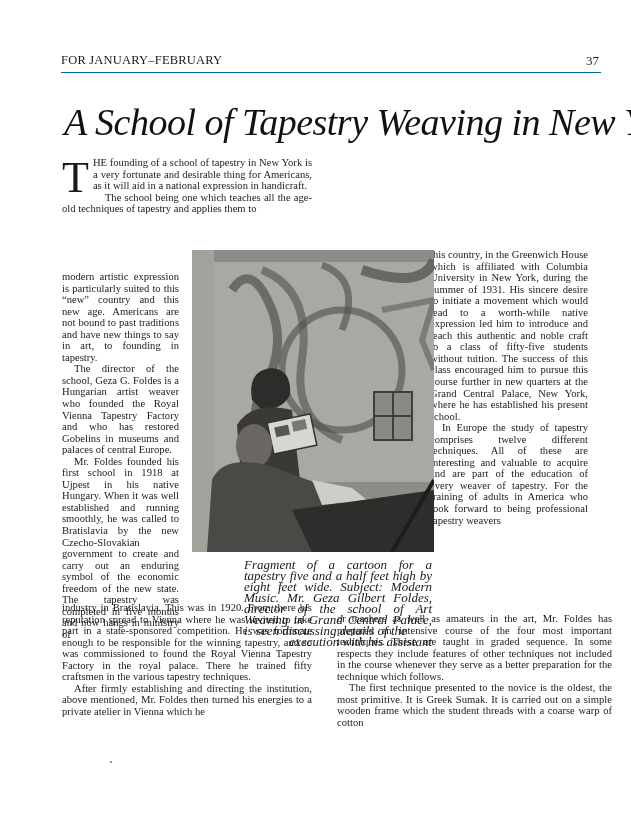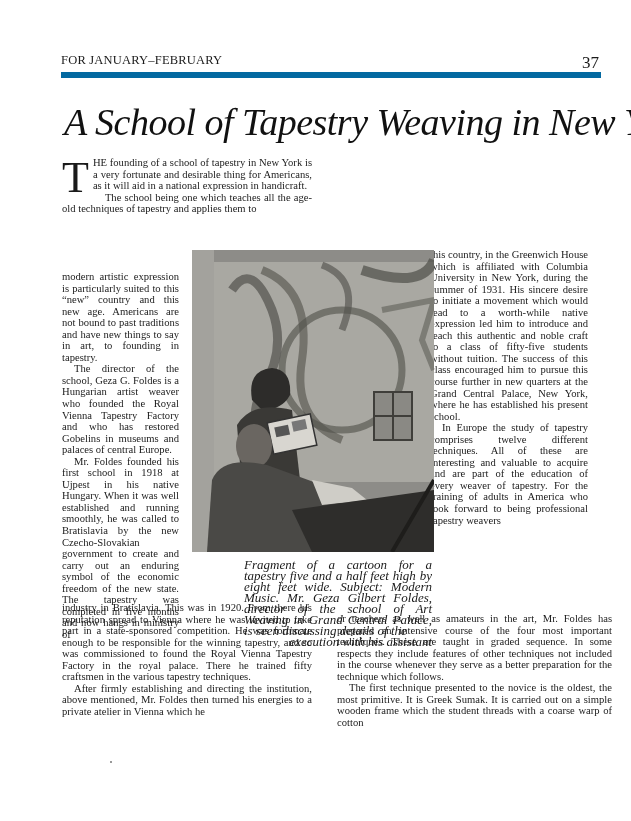--- a/index.html
+++ b/index.html
@@ -1,21 +1,21 @@
 <!DOCTYPE html>
 <html><head>
 <meta charset="utf-8">
 <style>
   html, body { margin:0; padding:0; background:#ffffff; }
   body { width:631px; height:821px; position:relative; overflow:hidden;
          font-family:"Liberation Serif","DejaVu Serif",serif; color:#1a1a1a; }
   .header { position:absolute; left:61px; top:52px; width:540px; height:20px;
-            border-bottom:6px solid #0369a1; }
+            border-bottom:1px solid #0369a1; }
   .header .left { position:absolute; left:0; top:1px; font-size:12.5px; letter-spacing:0.2px; }
-  .header .right { position:absolute; right:2px; top:1px; font-size:17px; }
+  .header .right { position:absolute; right:2px; top:1px; font-size:13px; }
   .title { position:absolute; left:64px; top:100px; width:540px; font-size:38px;
            font-style:italic; letter-spacing:-0.5px; white-space:nowrap; color:#111; }
   .txt { position:absolute; font-size:10.6px; line-height:11.55px; text-align:justify; }
   .txt p { margin:0; }
   .ind { text-indent:12px; }
   .dropcap { float:left; font-size:44px; line-height:36px; margin:3px 4px 0 0; font-weight:normal; }
   .col-left-top { left:62px; top:157px; width:250px; }
   .col-left-narrow { left:62px; top:271px; width:117px; }
   .col-right-top { left:313px; top:157px; width:275px; }
   .col-right-narrow { left:430px; top:249px; width:158px; }

